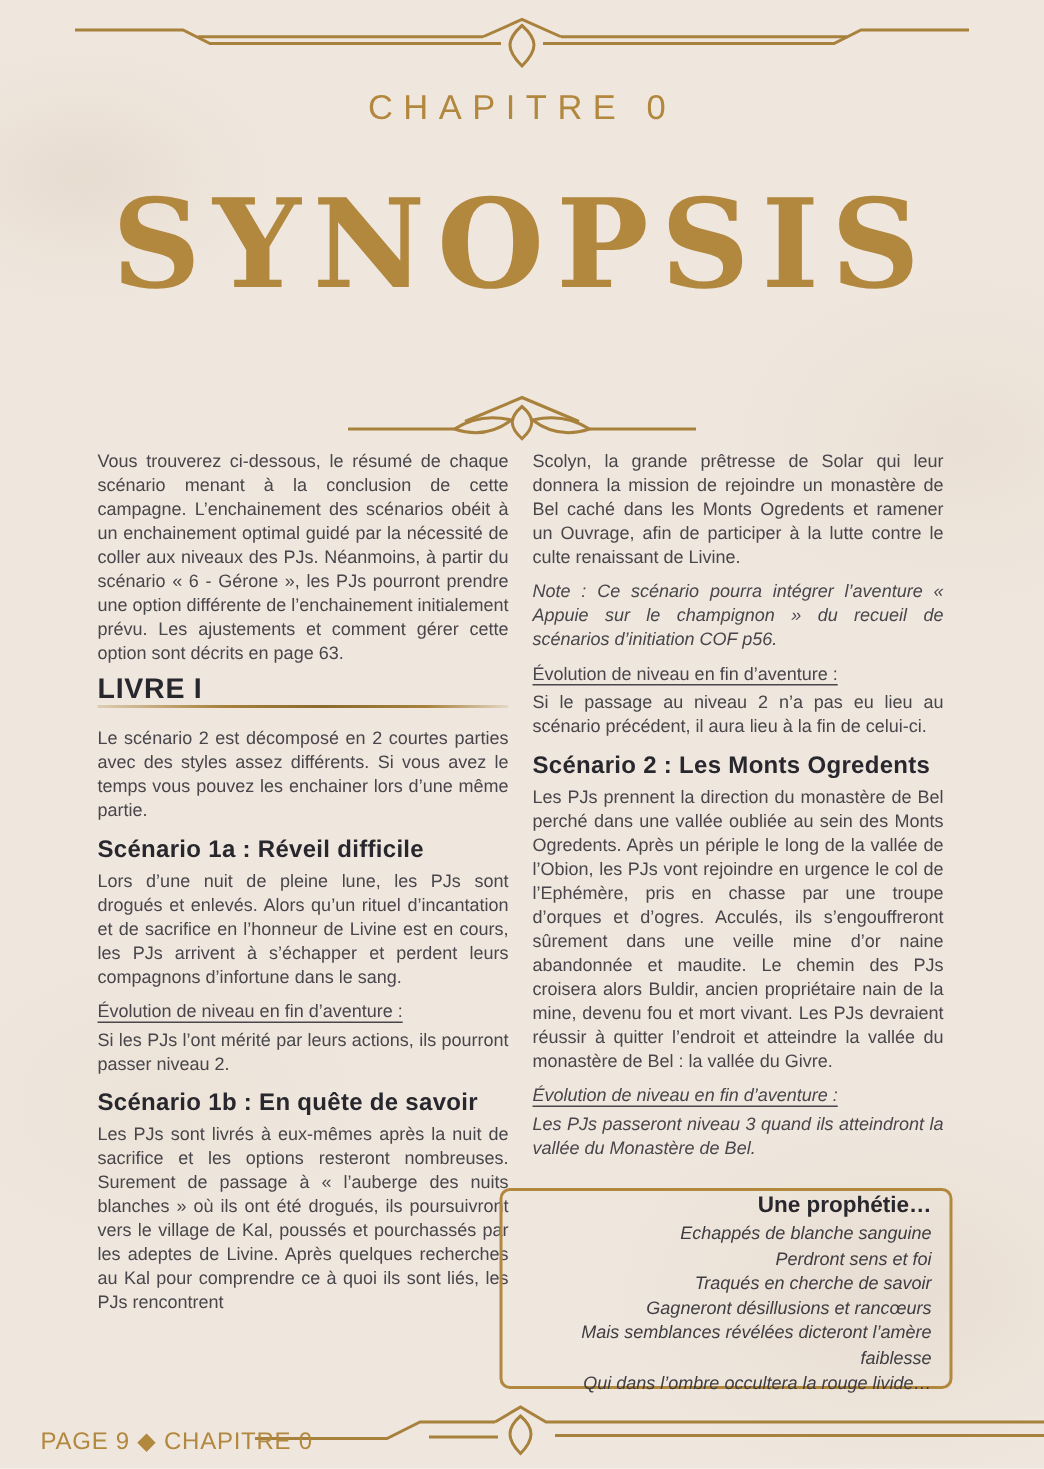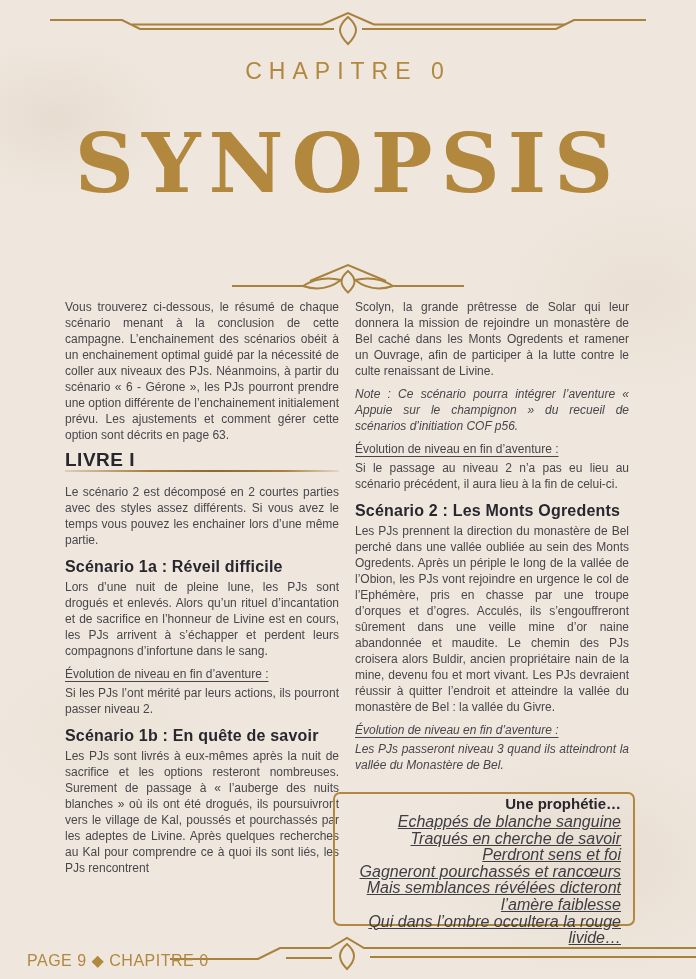--- a/index.html
+++ b/index.html
@@ -61,21 +61,21 @@
     width:302px;height:134px;
     border:2px solid #b2873e;border-radius:7px;
     box-sizing:border-box;
     padding:1px 12px 0 10px;
     text-align:right;color:#3e3d42;
   }
   .prophecy-title{
     font-size:15px;font-weight:800;color:#28272e;margin:0 0 2px 0;
   }
   .prophecy-line{
-    font-size:16px;font-style:italic;line-height:16.6px;margin:0;text-decoration:underline;
+    font-size:12px;font-style:italic;line-height:16.6px;margin:0;
   }
   .footer-text{
     position:absolute;left:27px;top:951px;
     color:#b2873e;font-size:16px;letter-spacing:.5px;
     white-space:nowrap;
   }
 </style>
 </head>
 <body>
 
@@ -142,22 +142,22 @@
       <h3 class="scenario">Scénario 2 : Les Monts Ogredents</h3>
       <p>Les PJs prennent la direction du monastère de Bel perché dans une vallée oubliée au sein des Monts Ogredents. Après un périple le long de la vallée de l’Obion, les PJs vont rejoindre en urgence le col de l’Ephémère, pris en chasse par une troupe d’orques et d’ogres. Acculés, ils s’engouffreront sûrement dans une veille mine d’or naine abandonnée et maudite. Le chemin des PJs croisera alors Buldir, ancien propriétaire nain de la mine, devenu fou et mort vivant. Les PJs devraient réussir à quitter l’endroit et atteindre la vallée du monastère de Bel : la vallée du Givre.</p>
       <p class="evo-label italic">Évolution de niveau en fin d’aventure :</p>
       <p class="italic last">Les PJs passeront niveau 3 quand ils atteindront la vallée du Monastère de Bel.</p>
     </div>
   </div>
 
   <div class="prophecy-box">
     <p class="prophecy-title">Une prophétie…</p>
     <p class="prophecy-line">Echappés de blanche sanguine</p>
+    <p class="prophecy-line">Perdront sens et foi</p>
     <p class="prophecy-line">Traqués en cherche de savoir</p>
-    <p class="prophecy-line">Perdront sens et foi</p>
-    <p class="prophecy-line">Gagneront pourchassés et rancœurs</p>
+    <p class="prophecy-line">Gagneront désillusions et rancœurs</p>
     <p class="prophecy-line">Mais semblances révélées dicteront l’amère faiblesse</p>
     <p class="prophecy-line">Qui dans l’ombre occultera la rouge livide…</p>
   </div>
 
   <div class="footer-text">PAGE 9 ◆ CHAPITRE 0</div>
 
 </div>
 
 </body></html>

